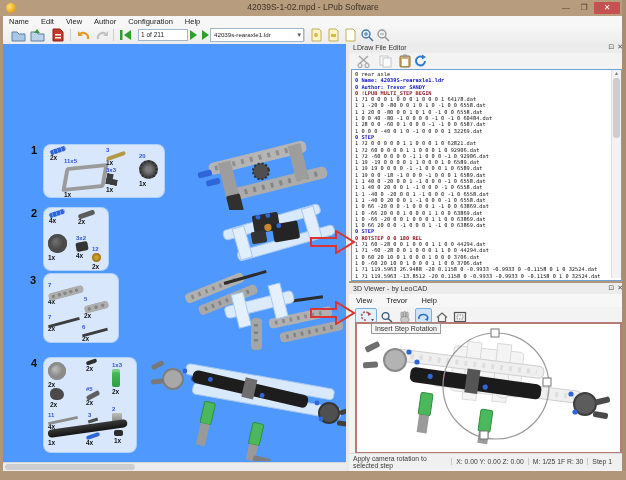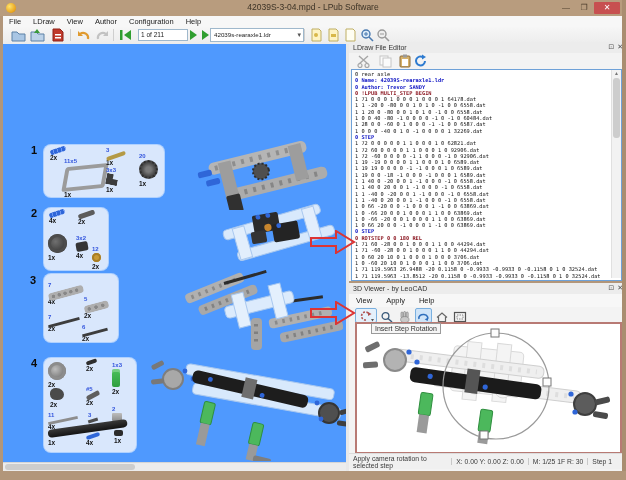--- a/index.html
+++ b/index.html
@@ -111,29 +111,29 @@
   .red-arrow{z-index:9;}
   
   #frame-right{left:622px;top:0;width:4px;height:480px;background:#a98d70;}
   #frame-bottom{left:0;top:471px;width:626px;height:9px;background:#b2967a;}
 </style>
 </head>
 <body>
 
 <div id="titlebar" class="abs">
   <div id="app-icon" class="abs"></div>
-  <div id="title-text" class="abs">42039S-3-04.mpd - LPub Software</div>
+  <div id="title-text" class="abs">42039S-1-02.mpd - LPub Software</div>
   <div id="btn-min" class="abs wbtn">—</div>
   <div id="btn-max" class="abs wbtn">❐</div>
   <div id="btn-close" class="abs wbtn">✕</div>
 </div>
 
 <div id="menubar" class="abs">
-    <div class="menu-item">File</div>
-    <div class="menu-item">LDraw</div>
+    <div class="menu-item">Name</div>
+    <div class="menu-item">Edit</div>
     <div class="menu-item">View</div>
     <div class="menu-item">Author</div>
     <div class="menu-item">Configuration</div>
     <div class="menu-item">Help</div>
   </div>
 
 <div id="toolbar" class="abs">
   <div class="abs tbtn" style="left:8px">
     <svg width="15" height="14">
         <path d="M1,4 h5 l2,2 h6 v7 h-13 z" fill="#a9c6e4" stroke="#5d81a6" stroke-width="1"></path>
@@ -520,21 +520,21 @@
 <div id="viewer-panel" class="abs">
   <div id="viewer-title" class="panel-title">
     <span>3D Viewer - by LeoCAD</span>
     <span class="dock-btns">
       <span class="dock-btn">⊡</span>
       <span class="dock-btn">✕</span>
     </span>
   </div>
   <div id="viewer-menubar">
       <div class="vmenu-item">View</div>
-      <div class="vmenu-item">Apply</div>
+      <div class="vmenu-item">Trevor</div>
       <div class="vmenu-item">Help</div>
     </div>
   <div id="viewer-toolbar">
     <div class="abs vbtn hover" style="left:6px;width:20px">
       <svg width="20" height="12">
           <path d="M10,9 a4,4 0 1 1 3,-6" fill="none" stroke="#b05050" stroke-width="1.6" stroke-dasharray="2,1.4"></path>
           <path d="M12,1 l3.5,2 l-3.5,2 z" fill="#b05050"></path>
           <path d="M15,8 l3,0 l-1.5,2.5 z" fill="#555"></path>
         </svg></div>
     <div class="abs vbtn" style="left:30px">

